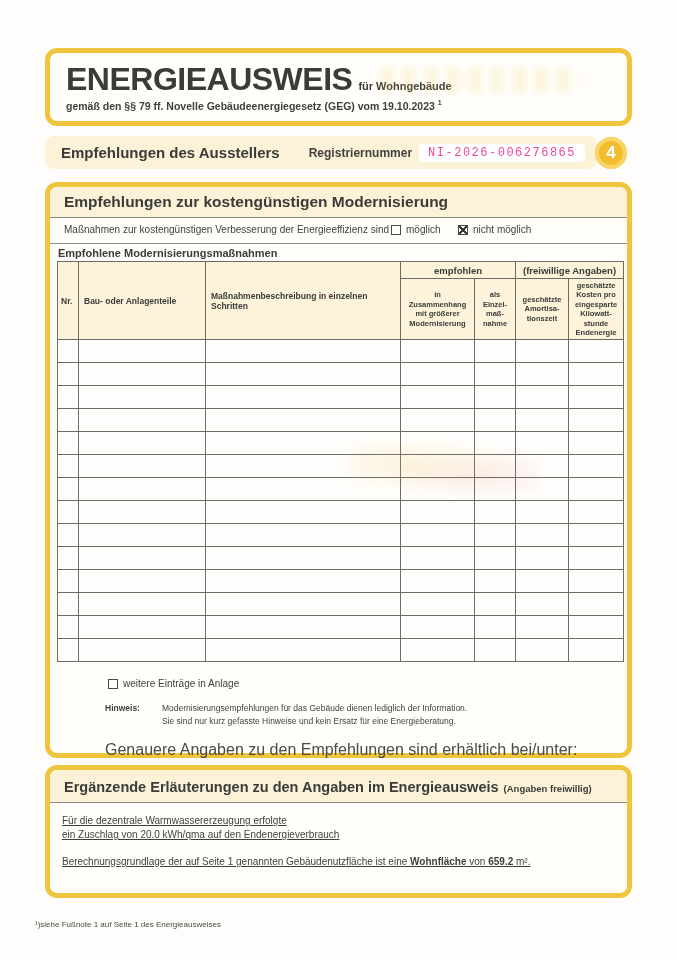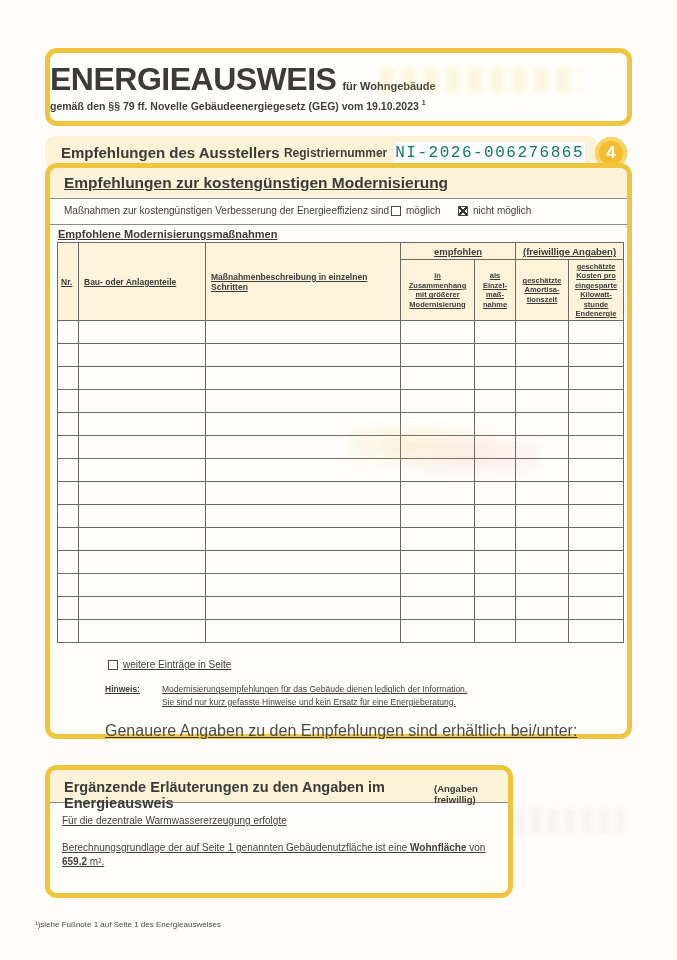--- a/index.html
+++ b/index.html
@@ -5,41 +5,41 @@
   html,body{margin:0;padding:0;background:#e9e9e9;}
   .page{
     position:relative;width:677px;height:960px;background:#fefdfb;
     font-family:"Liberation Sans",sans-serif;color:#3a3a38;overflow:hidden;
     margin:0 auto;
   }
   .ybox{position:absolute;box-sizing:border-box;border:5px solid #efc53d;border-radius:12px;background:#fffefb;}
   .strip{background:#fbf2d8;}
 
   
-  .hdr-box{left:45px;top:48px;width:587px;height:78px;padding:10px 14px 0 0;}
+  .hdr-box{left:45px;top:48px;width:587px;height:78px;padding:10px 14px 0 16px;}
   .hdr-title-row{display:flex;align-items:baseline;}
   .hdr-title{font-size:32px;font-weight:bold;letter-spacing:-0.5px;color:#3b3b39;line-height:1.05;}
   .hdr-sub{font-size:11px;font-weight:bold;margin-left:6px;color:#3b3b39;}
   .hdr-law{font-size:10.5px;font-weight:bold;color:#3f3f3c;margin-top:2px;}
   .sup{font-size:7px;vertical-align:super;}
 
   
   .issuer-bar{position:absolute;left:45px;top:136px;width:552px;height:33px;border-radius:9px;
     background:#fbf2d8;display:flex;align-items:center;padding:0 12px 0 16px;box-sizing:border-box;}
   .issuer-title{font-size:15px;font-weight:bold;color:#3b3b39;flex:0 0 auto;}
   .issuer-right{margin-left:auto;display:flex;align-items:center;}
   .reg-label{font-size:12px;font-weight:bold;color:#3f3f3c;margin-right:7px;}
-  .reg-value{background:#ffffff;border-radius:3px;padding:2px 1px;
-    font-family:"Liberation Mono","DejaVu Sans Mono",monospace;font-size:16px;letter-spacing:1.5px;color:#0f766e;}
+  .reg-value{background:#ffffff;border-radius:3px;padding:2px 9px;
+    font-family:"Liberation Mono","DejaVu Sans Mono",monospace;font-size:12px;letter-spacing:1.5px;color:#ec4899;}
   .page-badge{position:absolute;left:595px;top:137px;width:32px;height:32px;border-radius:50%;
     background:#f2bd2e;box-shadow:inset 0 0 0 4px #f8d566;display:flex;align-items:center;justify-content:center;
     color:#ffffff;font-size:17px;font-weight:bold;}
 
   
-  .main-box{left:45px;top:163px;width:587px;height:576px;text-decoration:underline;}
+  .main-box{left:45px;top:182px;width:587px;height:576px;}
   .main-strip{height:30px;display:flex;align-items:center;padding-left:14px;border-bottom:1px solid #8d8d88;
     border-radius:7px 7px 0 0;}
   .main-title{font-size:15.5px;font-weight:bold;color:#3b3b39;}
   .statement-row{position:relative;height:25px;border-bottom:1px solid #8d8d88;font-size:10px;color:#3f3f3c;}
   .statement-text{position:absolute;left:14px;top:6px;}
   .opt{position:absolute;top:6px;display:flex;align-items:center;font-size:10px;color:#3f3f3c;}
   .opt-possible{left:325px;padding-left:16px;}
   .opt-notpossible{left:408px;}
   .cb{display:inline-block;width:8px;height:8px;border:1px solid #4a4a46;background:#fff;margin-right:5px;position:relative;flex:0 0 auto;}
   .cb.checked{background:
@@ -58,21 +58,21 @@
   th.nrhead{text-align:left;font-size:8.5px !important;padding-left:3px !important;}
   table.mod tbody td{height:20px;background:#fffefc;}
   .prewrap{white-space:pre-line;}
 
   .more-entries{display:flex;align-items:center;font-size:10px;color:#3f3f3c;margin:16px 0 0 58px;}
   .hinweis{display:flex;margin:13px 0 0 55px;font-size:8.5px;color:#3f3f3c;line-height:1.45;}
   .hinweis-label{font-weight:bold;margin-right:22px;flex:0 0 auto;}
   .details-line{font-size:16px;color:#4a4a46;margin:14px 0 0 55px;}
 
   
-  .supp-box{left:45px;top:765px;width:468px;height:133px;}
+  .supp-box{left:45px;top:765px;width:587px;height:133px;}
   .supp-strip{height:33px;display:flex;align-items:baseline;padding:9px 0 0 14px;box-sizing:border-box;
     border-bottom:1px solid #8d8d88;border-radius:7px 7px 0 0;background:#fbf2d8;}
   .supp-title{font-size:14.5px;font-weight:bold;color:#3b3b39;}
   .supp-suffix{font-size:9.5px;font-weight:bold;color:#3b3b39;margin-left:5px;}
   .supp-body{padding:11px 14px 0 12px;font-size:10px;color:#3f3f3c;line-height:1.4;text-decoration:underline;}
   .supp-line3{margin-top:13px;}
   .b{font-weight:bold;}
 
   .footnote{position:absolute;left:35px;top:920px;font-size:8px;color:#4a4a46;}
 
@@ -297,21 +297,21 @@
             <td></td>
             <td></td>
             <td></td>
             <td></td>
           </tr>
         </tbody>
     </table>
 
     <div class="more-entries">
       <span class="cb"></span>
-      <span>weitere Einträge in Seite</span>
+      <span>weitere Einträge in Anlage</span>
     </div>
 
     <div class="hinweis">
       <span class="hinweis-label">Hinweis:</span>
       <span>
         <span>Modernisierungsempfehlungen für das Gebäude dienen lediglich der Information.</span><br>
         <span>Sie sind nur kurz gefasste Hinweise und kein Ersatz für eine Energieberatung.</span>
       </span>
     </div>
 
@@ -321,20 +321,21 @@
     <div class="ghost ghost-c"></div>
   </div>
 
   <div class="ybox supp-box">
     <div class="supp-strip">
       <span class="supp-title">Ergänzende Erläuterungen zu den Angaben im Energieausweis</span>
       <span class="supp-suffix">(Angaben freiwillig)</span>
     </div>
     <div class="supp-body">
       <div>Für die dezentrale Warmwassererzeugung erfolgte</div>
+      <div>ein Zuschlag von 20.0 kWh/qma auf den Endenergieverbrauch</div>
       <div class="supp-line3">
         <span>Berechnungsgrundlage der auf Seite 1 genannten Gebäudenutzfläche ist eine </span><span class="b">Wohnfläche</span><span> von </span><span class="b">659.2</span><span> m².</span>
       </div>
     </div>
   </div>
 
   <div class="footnote">¹)siehe Fußnote 1 auf Seite 1 des Energieausweises</div>
 </div>
 
 </body></html>

